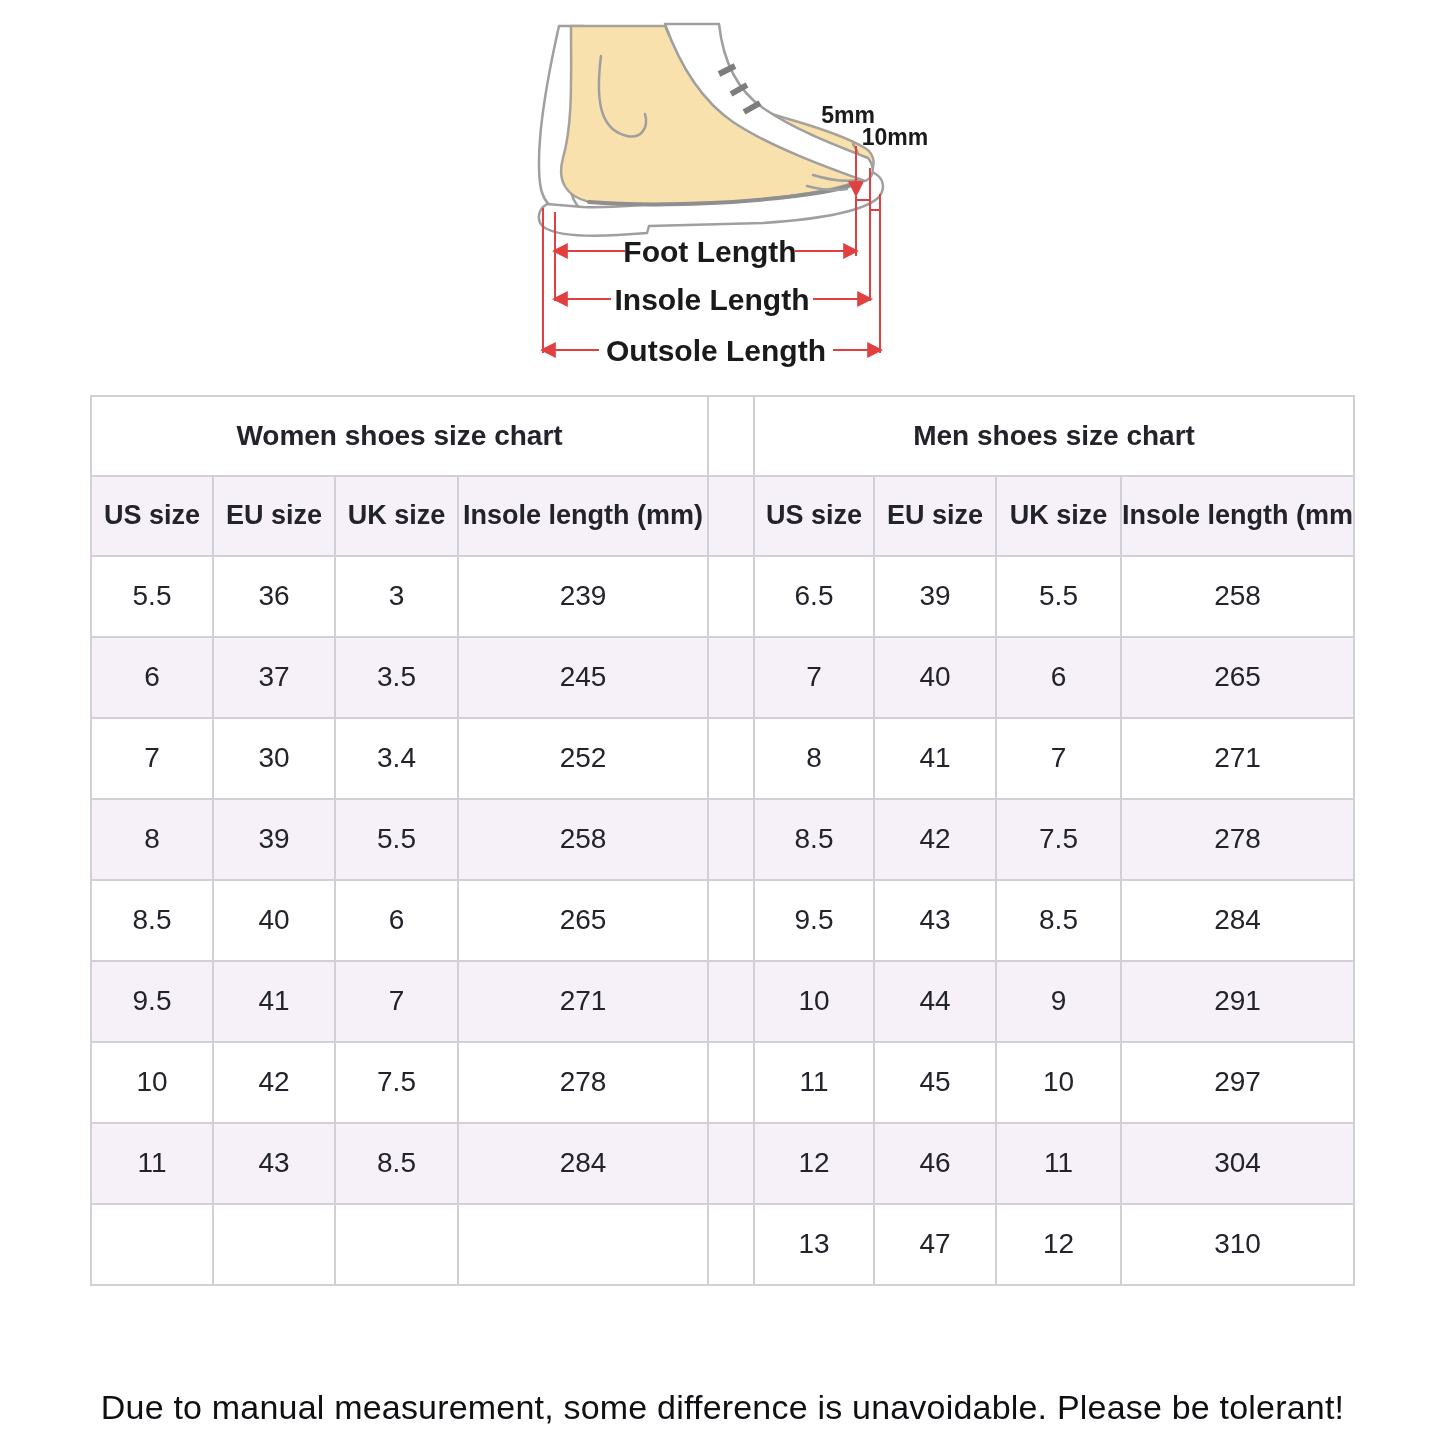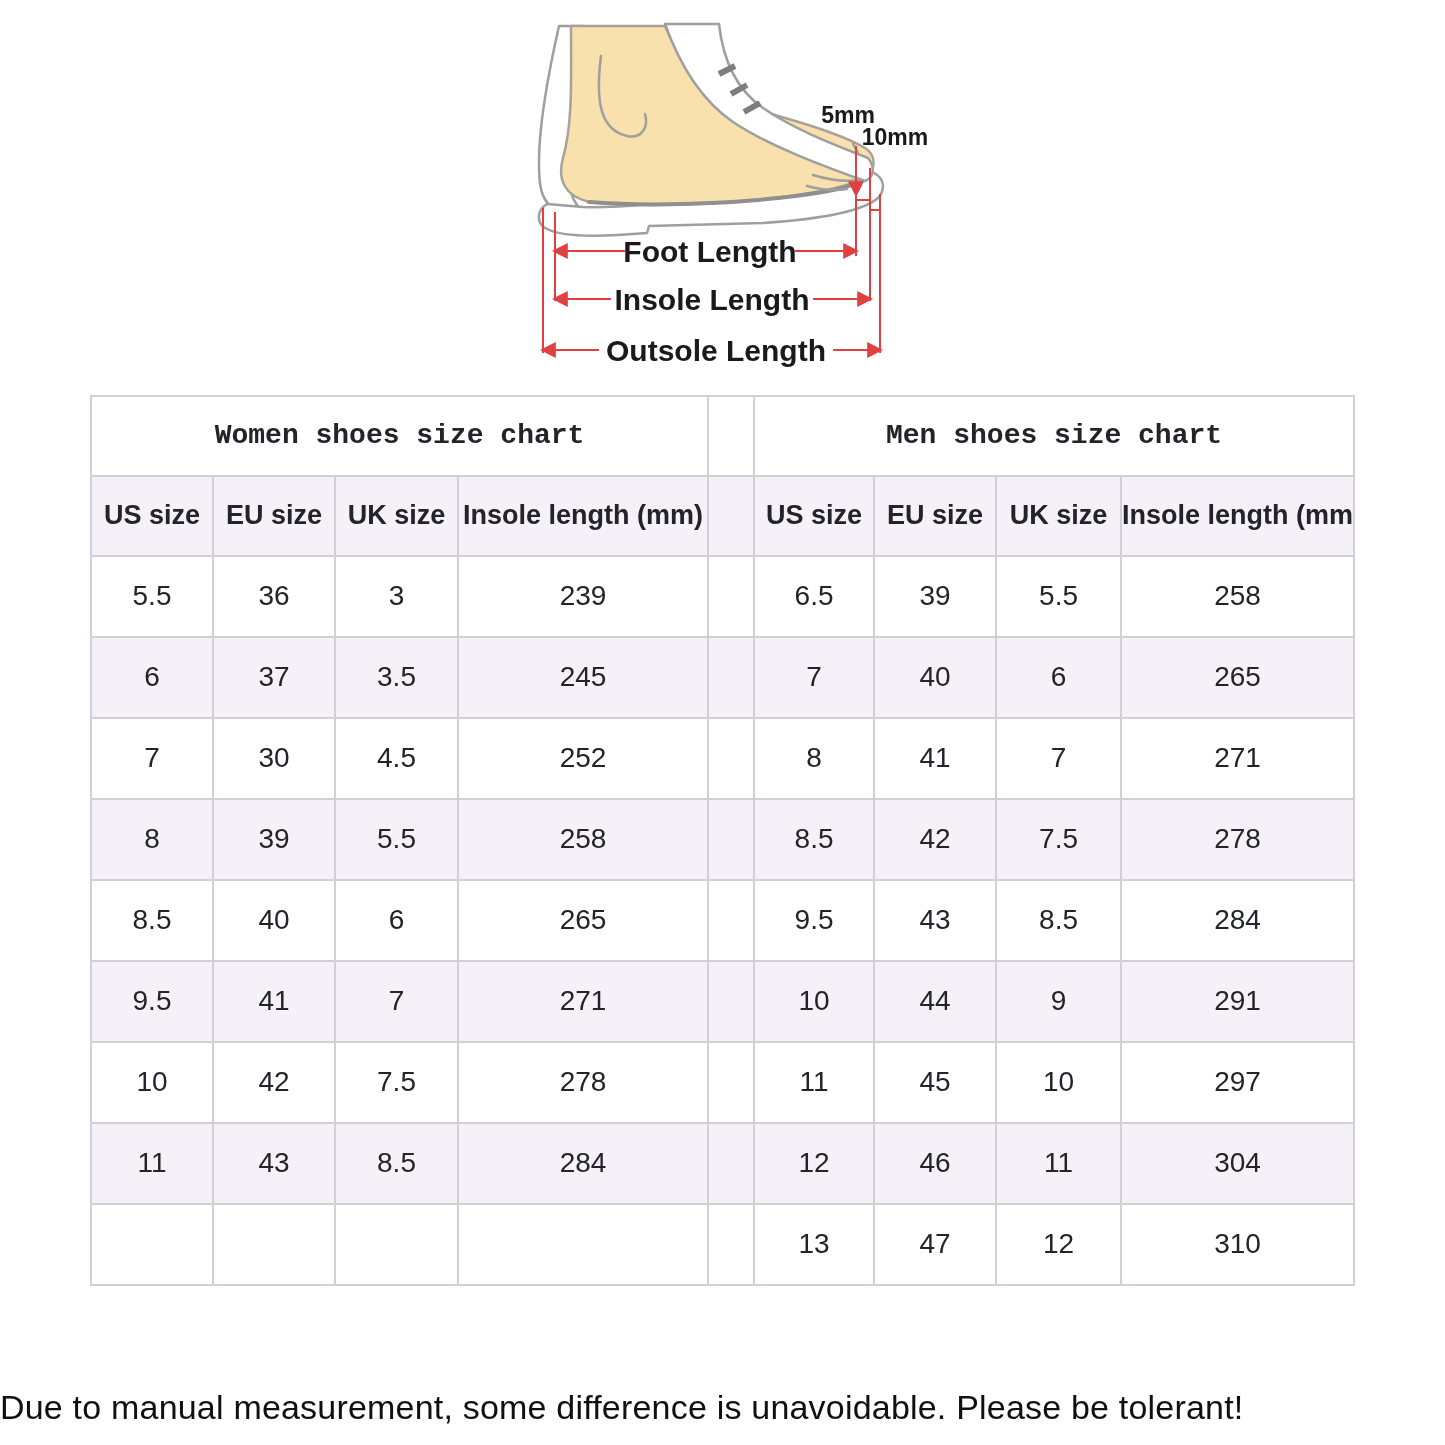--- a/index.html
+++ b/index.html
@@ -9,26 +9,26 @@
   }
   .diagram{position:absolute;left:523px;top:18px;}
   .size-table{
     position:absolute;left:90px;top:395px;width:1263px;
     border-collapse:collapse;table-layout:fixed;
   }
   .size-table th,.size-table td{
     border:2px solid #d2d0d6;padding:0;text-align:center;vertical-align:middle;
     color:#23232b;font-size:27px;line-height:1.1;overflow:hidden;white-space:nowrap;
   }
-  .title-row th{height:78px;font-size:28px;font-weight:700;background:#ffffff;font-family:Liberation Mono, monospace;}
+  .title-row th{height:78px;font-size:28px;font-weight:700;background:#ffffff;}
   .head-row th{height:78px;font-size:27px;font-weight:700;background:#f6f1f8;}
   .size-table tbody td{height:79px;font-weight:500;font-size:28px;background:#ffffff;}
   .size-table tbody tr.alt td{background:#f6f1f8;}
   .footer-note{
-    position:absolute;left:0;top:1388px;width:1445px;text-align:left;
+    position:absolute;left:0;top:1388px;width:1445px;text-align:center;
     font-size:34px;font-weight:500;color:#101014;letter-spacing:0.2px;
   }
   .dim-text{font-size:30px;font-weight:700;fill:#1a1a1a;}
   .mm-text{font-size:23px;font-weight:700;fill:#1a1a1a;}
   .red{stroke:#e04040;stroke-width:2;fill:none;}
   .shoe{fill:#ffffff;stroke:#9f9f9f;stroke-width:2.5;stroke-linejoin:round;}
   .skin{fill:#f8e1ad;stroke:#a9a298;stroke-width:2.5;stroke-linejoin:round;}
   .detail{fill:none;stroke:#9f9f9f;stroke-width:2.5;stroke-linecap:round;}
   .insole-line{fill:none;stroke:#8f8f8f;stroke-width:4;stroke-linecap:round;}
   .lace{stroke:#7d7d7d;stroke-width:6;stroke-linecap:butt;}
@@ -144,21 +144,21 @@
           <td>245</td>
           <td></td>
           <td>7</td>
           <td>40</td>
           <td>6</td>
           <td>265</td>
         </tr>
         <tr>
           <td>7</td>
           <td>30</td>
-          <td>4.5</td>
+          <td>3.4</td>
           <td>252</td>
           <td></td>
           <td>8</td>
           <td>41</td>
           <td>7</td>
           <td>271</td>
         </tr>
         <tr class="alt">
           <td>8</td>
           <td>39</td>

